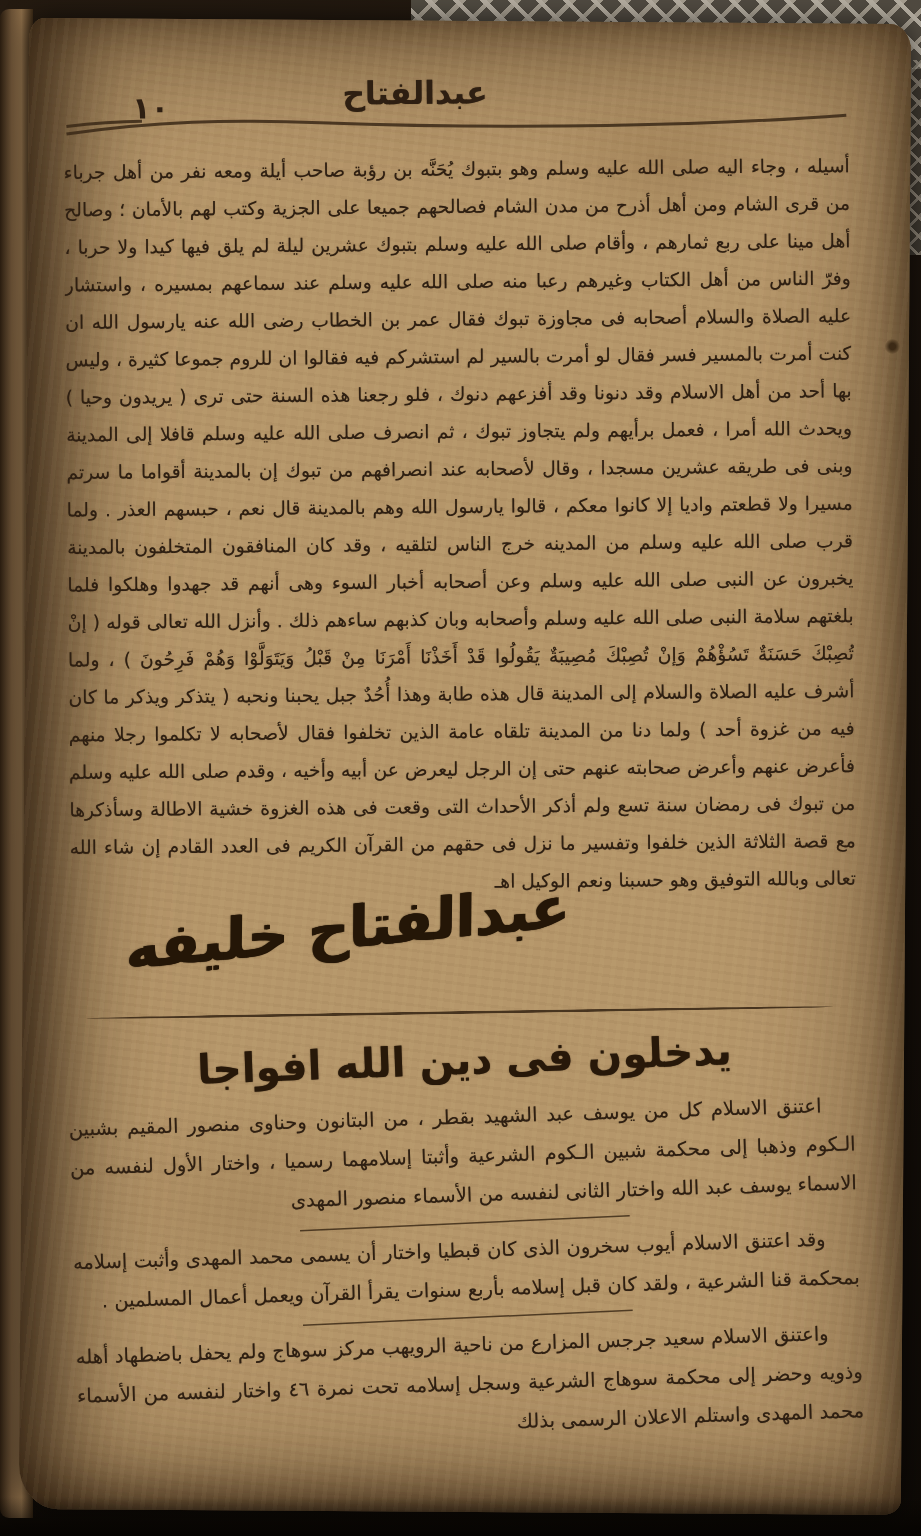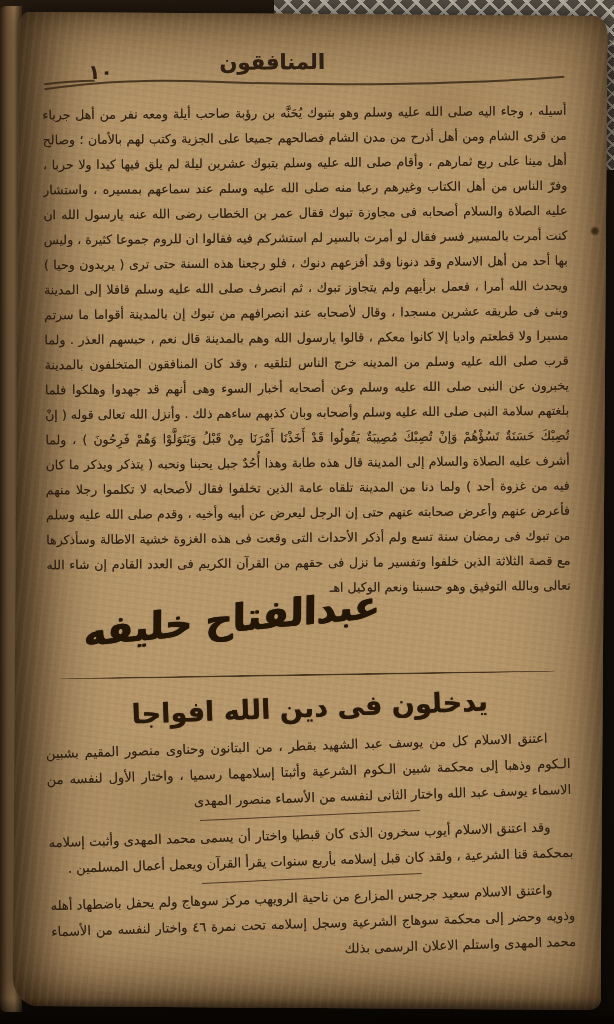--- a/index.html
+++ b/index.html
@@ -129,21 +129,21 @@
 
 <div class="book-page">
   <div class="grain"></div>
   <div class="stain-a"></div>
   <div class="stain-b"></div>
   <div class="stain-c"></div>
 
   <div class="page-inner">
 
     <div class="page-header">
-      <div class="journal-title">المنافقون</div>
+      <div class="journal-title">عبدالفتاح</div>
       <div class="page-number">١٠</div>
       <svg class="header-rule" viewBox="0 0 520 14" preserveAspectRatio="none">
         <path d="M2,11 C 60,3 110,2 170,5 C 300,11 430,9 518,3"></path>
         <path d="M2,6 C 20,4 34,3 52,3" opacity=".6"></path>
       </svg>
     </div>
 
     <div class="article-body">أسيله ، وجاء اليه صلى الله عليه وسلم وهو بتبوك يُحَنَّه بن رؤبة صاحب أيلة ومعه نفر من أهل جرباء من قرى الشام ومن أهل أذرح من مدن الشام فصالحهم جميعا على الجزية وكتب لهم بالأمان ؛ وصالح أهل مينا على ربع ثمارهم ، وأقام صلى الله عليه وسلم بتبوك عشرين ليلة لم يلق فيها كيدا ولا حربا ، وفرّ الناس من أهل الكتاب وغيرهم رعبا منه صلى الله عليه وسلم عند سماعهم بمسيره ، واستشار عليه الصلاة والسلام أصحابه فى مجاوزة تبوك فقال عمر بن الخطاب رضى الله عنه يارسول الله ان كنت أمرت بالمسير فسر فقال لو أمرت بالسير لم استشركم فيه فقالوا ان للروم جموعا كثيرة ، وليس بها أحد من أهل الاسلام وقد دنونا وقد أفزعهم دنوك ، فلو رجعنا هذه السنة حتى ترى ( يريدون وحيا ) ويحدث الله أمرا ، فعمل برأيهم ولم يتجاوز تبوك ، ثم انصرف صلى الله عليه وسلم قافلا إلى المدينة وبنى فى طريقه عشرين مسجدا ، وقال لأصحابه عند انصرافهم من تبوك إن بالمدينة أقواما ما سرتم مسيرا ولا قطعتم واديا إلا كانوا معكم ، قالوا يارسول الله وهم بالمدينة قال نعم ، حبسهم العذر . ولما قرب صلى الله عليه وسلم من المدينه خرج الناس لتلقيه ، وقد كان المنافقون المتخلفون بالمدينة يخبرون عن النبى صلى الله عليه وسلم وعن أصحابه أخبار السوء وهى أنهم قد جهدوا وهلكوا فلما بلغتهم سلامة النبى صلى الله عليه وسلم وأصحابه وبان كذبهم ساءهم ذلك . وأنزل الله تعالى قوله ( إنْ تُصِبْكَ حَسَنَةٌ تَسُؤْهُمْ وَإنْ تُصِبْكَ مُصِيبَةٌ يَقُولُوا قَدْ أَخَذْنَا أَمْرَنَا مِنْ قَبْلُ وَيَتَوَلَّوْا وَهُمْ فَرِحُونَ ) ، ولما أشرف عليه الصلاة والسلام إلى المدينة قال هذه طابة وهذا أُحُدٌ جبل يحبنا ونحبه ( يتذكر ويذكر ما كان فيه من غزوة أحد ) ولما دنا من المدينة تلقاه عامة الذين تخلفوا فقال لأصحابه لا تكلموا رجلا منهم فأعرض عنهم وأعرض صحابته عنهم حتى إن الرجل ليعرض عن أبيه وأخيه ، وقدم صلى الله عليه وسلم من تبوك فى رمضان سنة تسع ولم أذكر الأحداث التى وقعت فى هذه الغزوة خشية الاطالة وسأذكرها مع قصة الثلاثة الذين خلفوا وتفسير ما نزل فى حقهم من القرآن الكريم فى العدد القادم إن شاء الله تعالى وبالله التوفيق وهو حسبنا ونعم الوكيل اهـ</div>
 
     <div class="signature-row">

